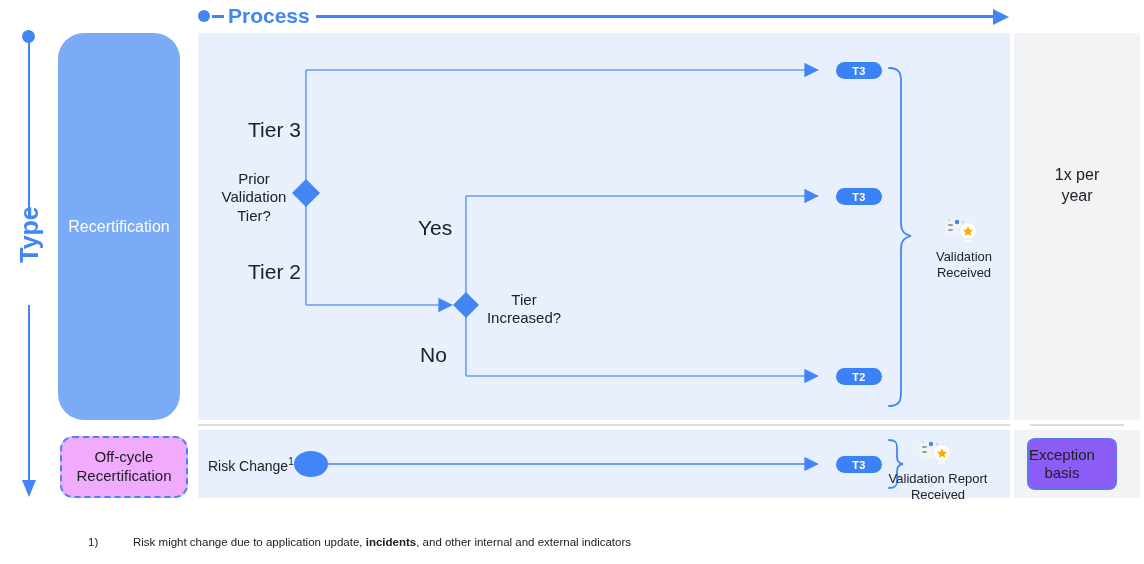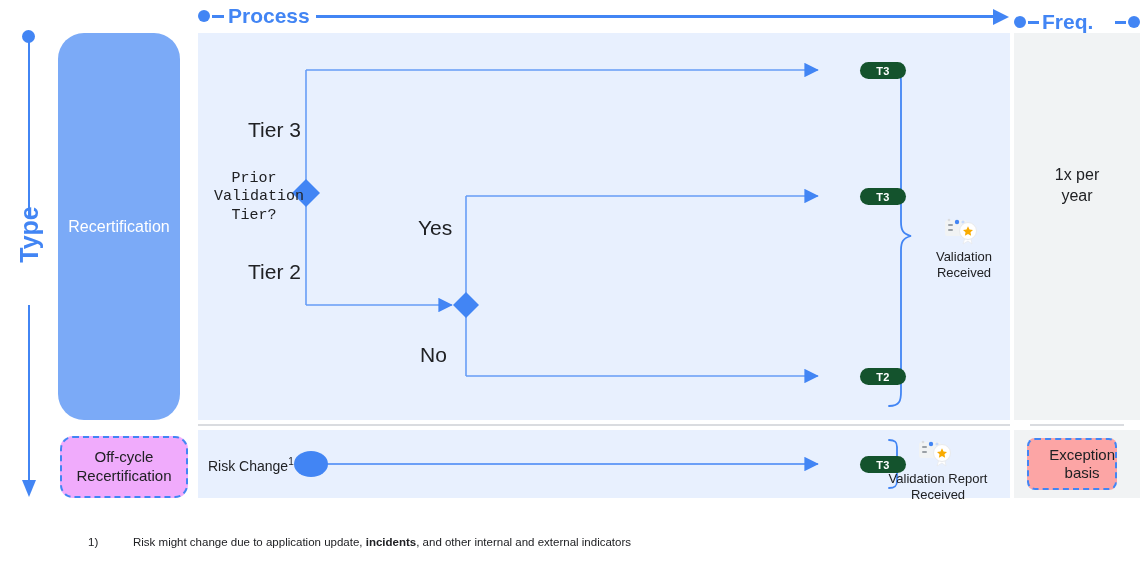--- a/index.html
+++ b/index.html
@@ -184,37 +184,36 @@
     color: #202124;
     white-space: nowrap;
   }
   .lbl-bold { font-weight: normal; font-size: 21px; }
   .lbl-plain { font-size: 15px; line-height: 1.22; text-align: center; }
 
   #lbl-tier3   { left: 248px; top: 118px; }
   #lbl-tier2   { left: 248px; top: 260px; }
   #lbl-yes     { left: 418px; top: 216px; }
   #lbl-no      { left: 420px; top: 343px; }
-  #lbl-prior   { left: 214px; top: 170px; width: 80px; font-family: Liberation Mono, monospace; }
+  #lbl-prior   { left: 214px; top: 170px; width: 80px; }
   #lbl-tierinc { left: 476px; top: 291px; width: 96px; }
   #lbl-riskchg { left: 208px; top: 456px; font-size: 14px; }
   #lbl-riskchg sup { font-size: 10px; }
 
   
   .tier-badge {
     position: absolute;
     width: 46px; height: 17px;
-    background: #14532d;
+    background: #3b82f6;
     border-radius: 9px;
     color: #ffffff;
     font-size: 11px;
     font-weight: bold;
     display: flex; align-items: center; justify-content: center;
     letter-spacing: 0.3px;
-    margin-left: 24px;
   }
   #badge-t3-top    { left: 836px; top: 62px; }
   #badge-t3-mid    { left: 836px; top: 188px; }
   #badge-t2-bot    { left: 836px; top: 368px; }
   #badge-t3-off    { left: 836px; top: 456px; }
 
   
   .outcome {
     position: absolute;
     text-align: center;
@@ -238,22 +237,22 @@
     color: #202124;
     font-size: 16px;
     line-height: 1.3;
   }
   #exception-box {
     position: absolute;
     left: 1027px; top: 438px;
     width: 90px; height: 52px;
     border: 2px dashed #4285f4;
     border-radius: 8px;
-    background: #fca5a5;
-    display: flex; align-items: center; justify-content: flex-end;
+    background: #8b5cf6;
+    display: flex; align-items: center; justify-content: flex-start;
   }
   #exception-box .box-text {
     color: #202124;
     font-size: 15px;
     text-align: center;
     line-height: 1.22;
   }
 
   
   #footnote {
@@ -280,27 +279,20 @@
   </div>
 
   <div id="process-header">
     <div class="hdr-dot"></div>
     <div class="hdr-dash"></div>
     <div class="hdr-label">Process</div>
     <div class="hdr-line"></div>
     <div class="hdr-arrow"></div>
   </div>
 
-  <div id="freq-header">
-    <div class="hdr-dot dot-left"></div>
-    <div class="hdr-dash dash-left"></div>
-    <div class="hdr-label">Freq.</div>
-    <div class="hdr-dash dash-right"></div>
-    <div class="hdr-dot dot-right"></div>
-  </div>
 
   <div class="panel-process" id="main-process-panel"></div>
   <div class="panel-freq" id="main-freq-panel"></div>
   <div class="panel-divider" id="divider-process"></div>
   <div class="panel-divider" id="divider-freq"></div>
   <div class="panel-process" id="off-process-panel"></div>
   <div class="panel-freq" id="off-freq-panel"></div>
 
   <div id="recert-pill">
     <span class="pill-text">Recertification</span>
@@ -356,20 +348,24 @@
   <div class="flow-label lbl-bold" id="lbl-tier2">Tier 2</div>
   <div class="flow-label lbl-bold" id="lbl-yes">Yes</div>
   <div class="flow-label lbl-bold" id="lbl-no">No</div>
 
   <div class="flow-label lbl-plain" id="lbl-prior">
     <span>Prior</span><br>
     <span>Validation</span><br>
     <span>Tier?</span>
   </div>
 
+  <div class="flow-label lbl-plain" id="lbl-tierinc">
+    <span>Tier</span><br>
+    <span>Increased?</span>
+  </div>
 
   <div class="flow-label" id="lbl-riskchg"><span>Risk Change</span><sup>1</sup></div>
 
   <div class="tier-badge" id="badge-t3-top">T3</div>
   <div class="tier-badge" id="badge-t3-mid">T3</div>
   <div class="tier-badge" id="badge-t2-bot">T2</div>
   <div class="tier-badge" id="badge-t3-off">T3</div>
 
   <div class="outcome" id="outcome-main">
     <svg class="award-icon" width="44" height="30" viewBox="0 0 44 30">

